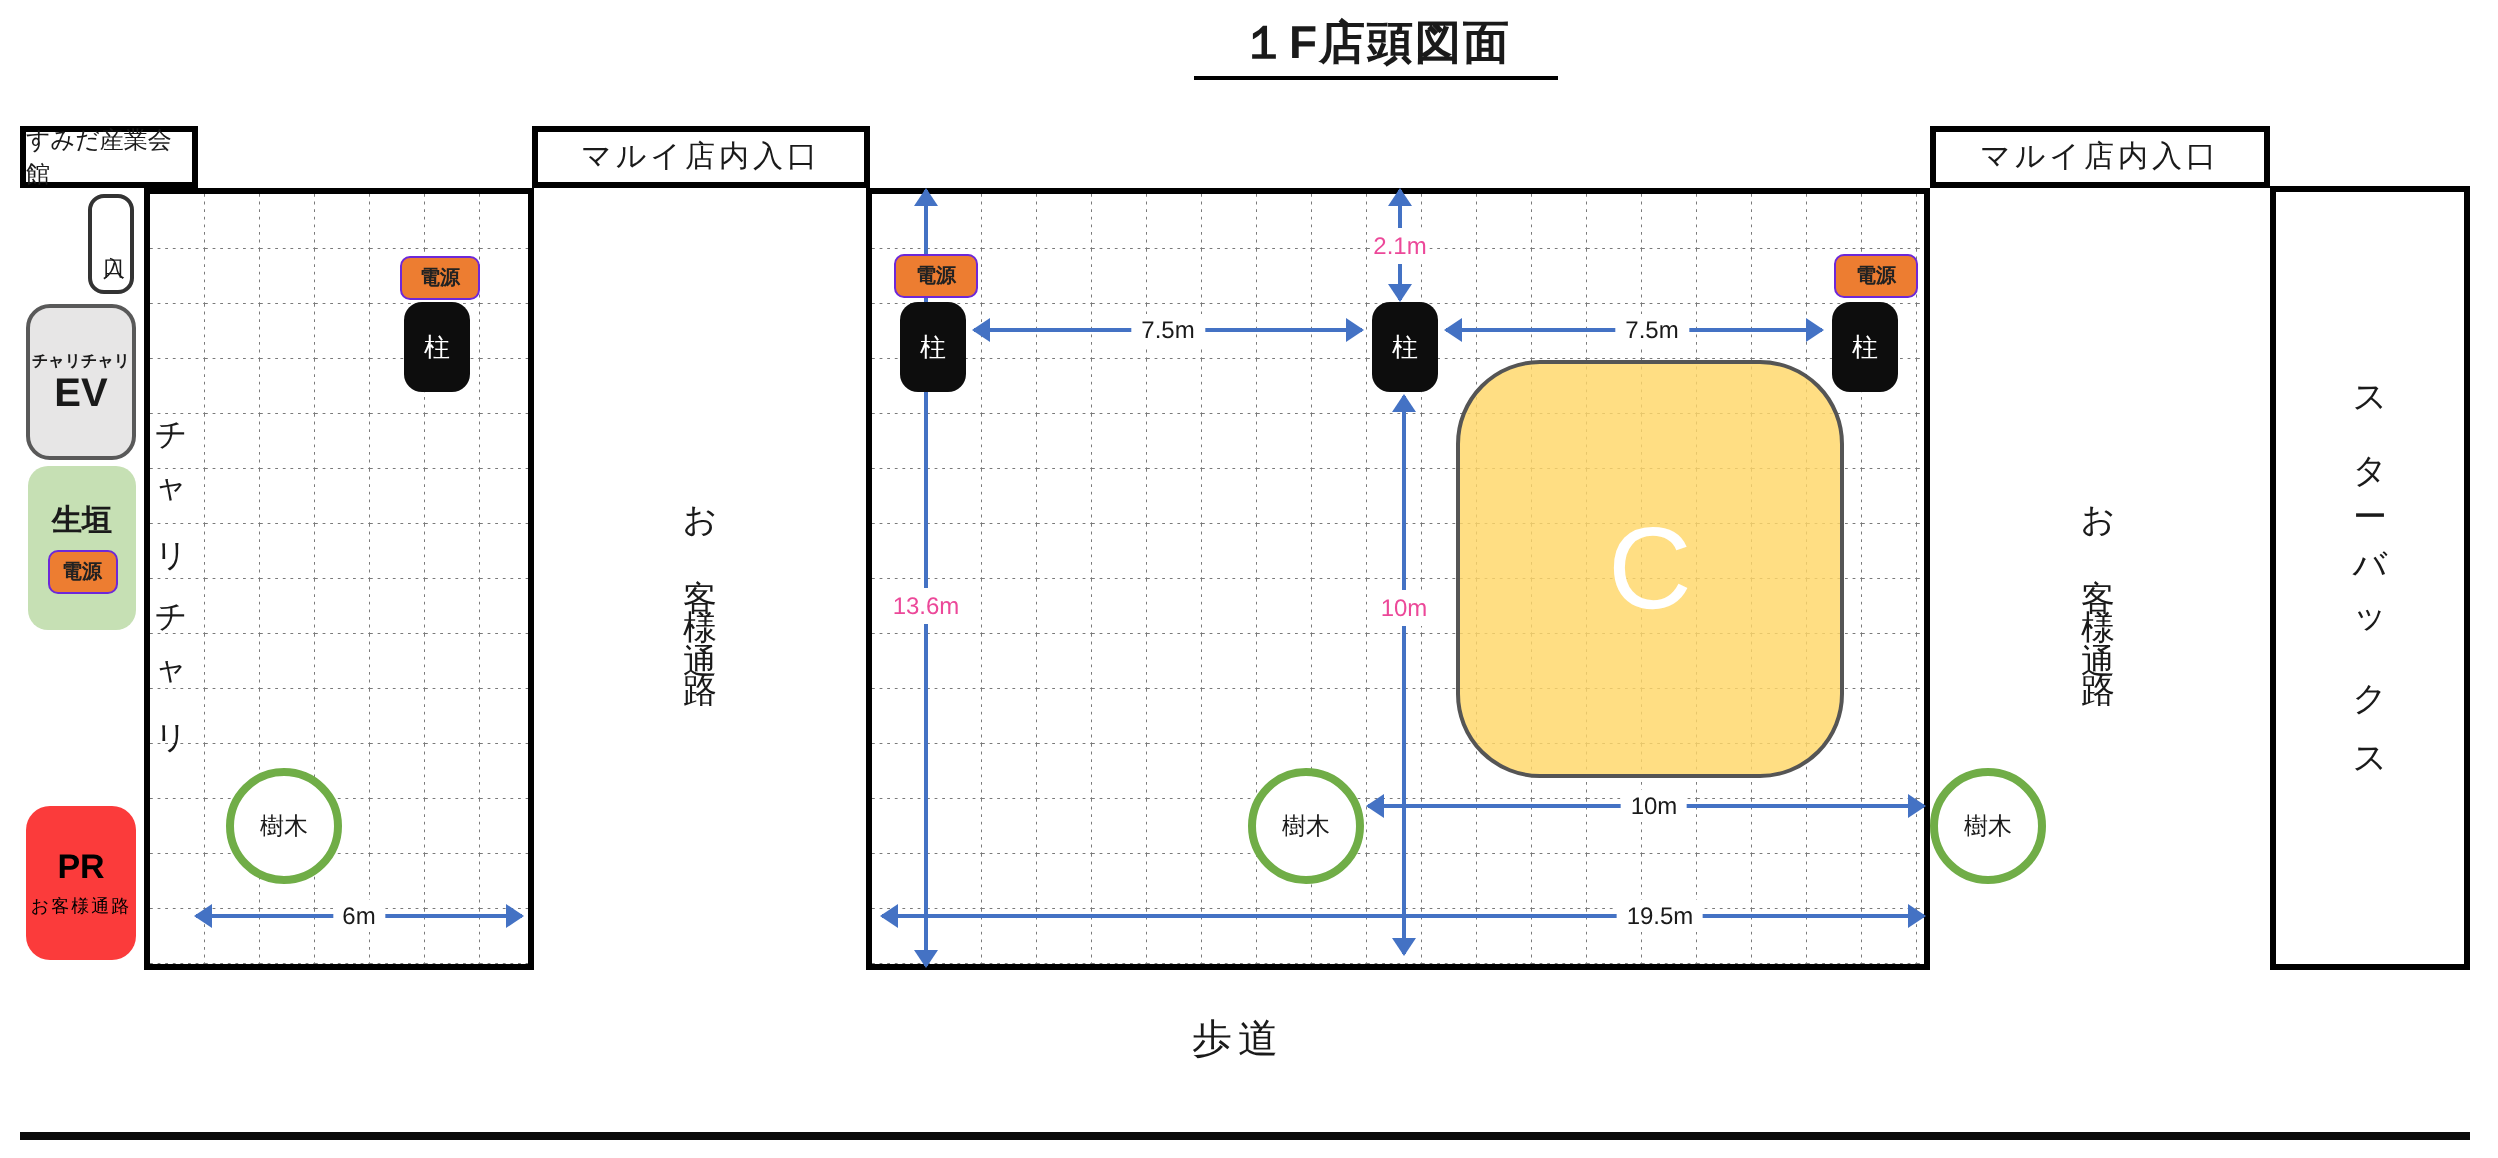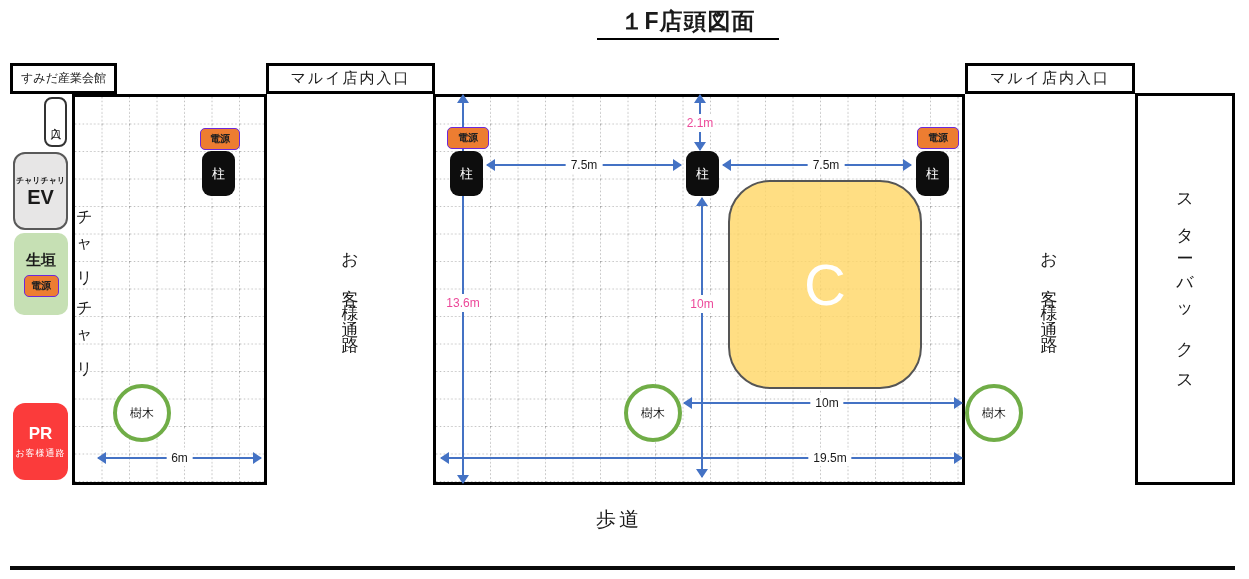--- a/index.html
+++ b/index.html
@@ -39,21 +39,21 @@
            font-size:12px;line-height:14px;color:#ec4899;white-space:nowrap;z-index:2;}
   .bline{position:absolute;left:10px;top:566px;width:1225px;height:4px;background:#0a0a0a;}
 </style>
 </head>
 <body>
 
 <div class="canvas">
 
   <div class="title">１F店頭図面</div>
 
-  <div class="box" style="left:10px;top:63px;width:107px;height:31px;font-size:12px;border-width:3px;">すみだ産業会館</div>
+  <div class="box" style="left:10px;top:63px;width:89px;height:31px;font-size:12px;border-width:3px;">すみだ産業会館</div>
   <div class="box" style="left:266px;top:63px;width:169px;height:31px;font-size:15px;letter-spacing:2px;">マルイ店内入口</div>
   <div class="box" style="left:965px;top:63px;width:170px;height:31px;font-size:15px;letter-spacing:2px;">マルイ店内入口</div>
 
   <div class="box" style="left:72px;top:94px;width:195px;height:391px;">
     <svg class="grid-svg">
       <defs>
         <pattern id="gp" width="27.5" height="27.5" patternUnits="userSpaceOnUse">
           <path d="M27.5 0 L27.5 27.5 M0 27.5 L27.5 27.5" stroke="#7a7a7a" stroke-width="1" stroke-dasharray="1.4 2.4" fill="none"></path>
         </pattern>
       </defs>
@@ -89,21 +89,21 @@
   <div class="sbox" style="left:13px;top:152px;width:55px;height:78px;background:#E7E6E6;border:2px solid #595959;border-radius:12px;">
     <span style="font-size:8px;font-weight:bold;">チャリチャリ</span>
     <span style="font-size:20px;font-weight:bold;line-height:22px;">EV</span>
   </div>
 
   <div class="sbox" style="left:14px;top:233px;width:54px;height:82px;background:#C6E0B4;border-radius:10px;">
     <span style="font-size:15px;font-weight:bold;margin-bottom:5px;">生垣</span>
     <span class="power" style="position:relative;width:33px;">電源</span>
   </div>
 
-  <div class="sbox" style="left:13px;top:403px;width:55px;height:77px;background:#FB3B3B;border-radius:12px;color:#ffffff;">
+  <div class="sbox" style="left:13px;top:403px;width:55px;height:77px;background:#FB3B3B;border-radius:12px;color:#000000;">
     <span style="font-size:17px;font-weight:bold;">PR</span>
     <span style="font-size:9px;letter-spacing:1px;margin-top:3px;">お客様通路</span>
   </div>
 
   <div class="power" style="left:200px;top:128px;width:38px;">電源</div>
   <div class="power" style="left:447px;top:127px;width:40px;">電源</div>
   <div class="power" style="left:917px;top:127px;width:40px;">電源</div>
 
   <div class="pillar" style="left:202px;top:151px;">柱</div>
   <div class="pillar" style="left:450px;top:151px;">柱</div>

